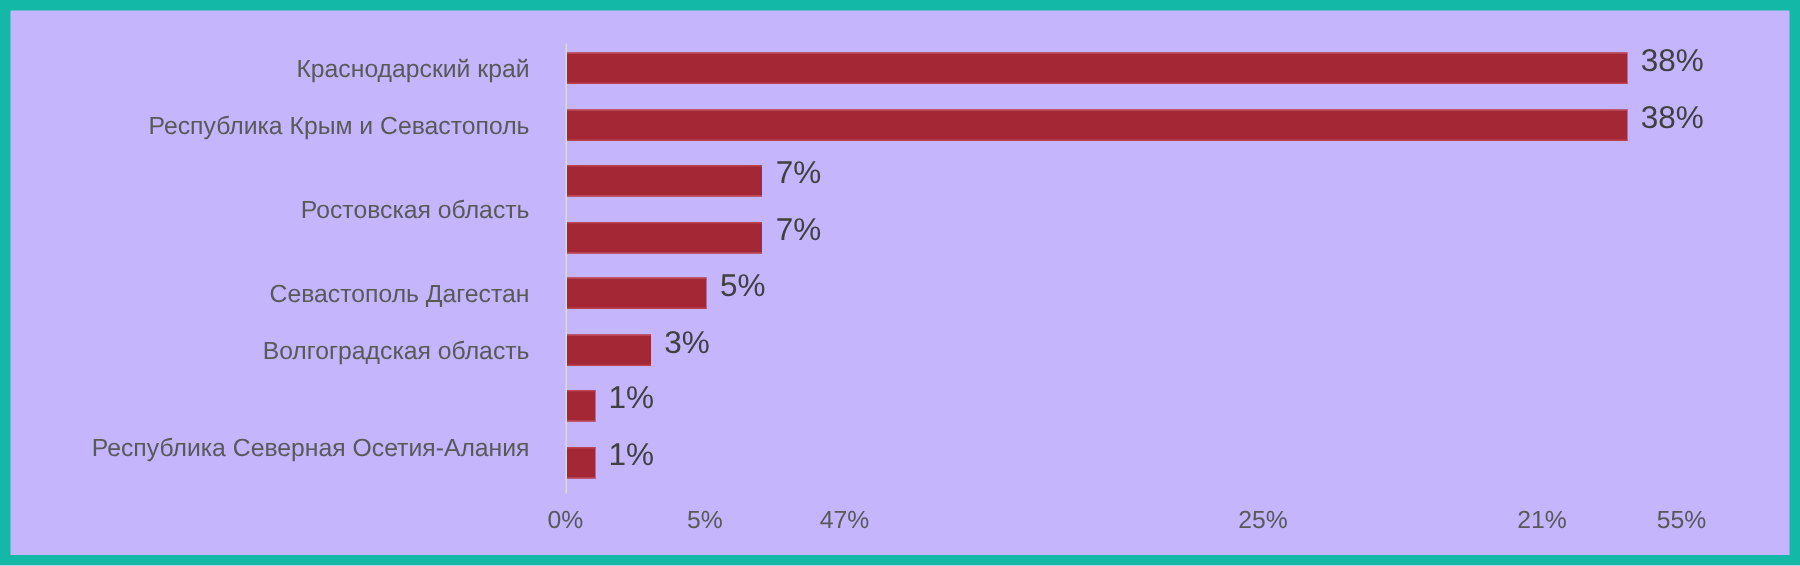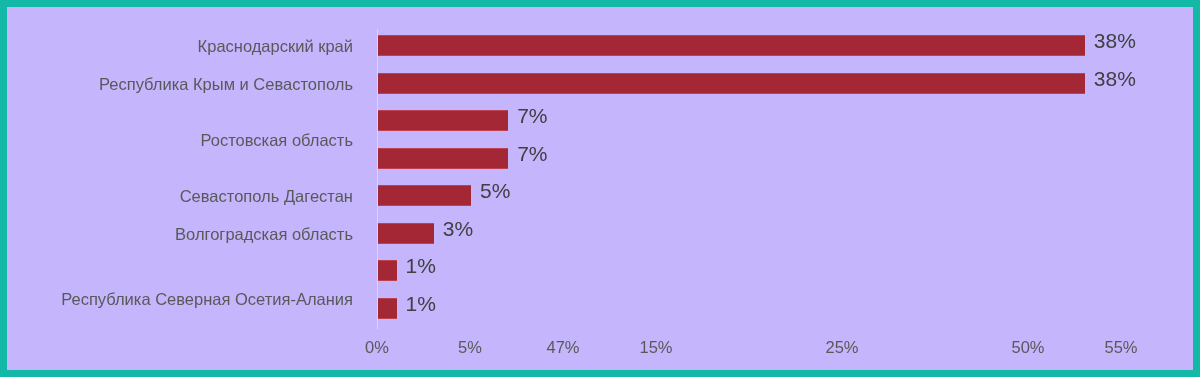--- a/index.html
+++ b/index.html
@@ -165,20 +165,19 @@
         <div class="bar-row" style="top: 262.5px;">
           <div class="bar" style="width: 18.6px; background: rgb(163, 39, 53);"></div>
           <div class="bar-value" style="left: 18.6px;">1%</div>
         </div>
       </div>
 
     <div class="x-ticks">
         <div class="x-tick" style="left: 370px;">0%</div>
         <div class="x-tick" style="left: 463px;">5%</div>
         <div class="x-tick" style="left: 556px;">47%</div>
-        <div class="x-tick" style="left: 649px;">15%</div>
         <div class="x-tick" style="left: 835px;">25%</div>
-        <div class="x-tick" style="left: 1021px;">50%</div>
+        <div class="x-tick" style="left: 1021px;">21%</div>
         <div class="x-tick" style="left: 1114px;">55%</div>
       </div>
 
   </div>
 </div>
 
 </body></html>

